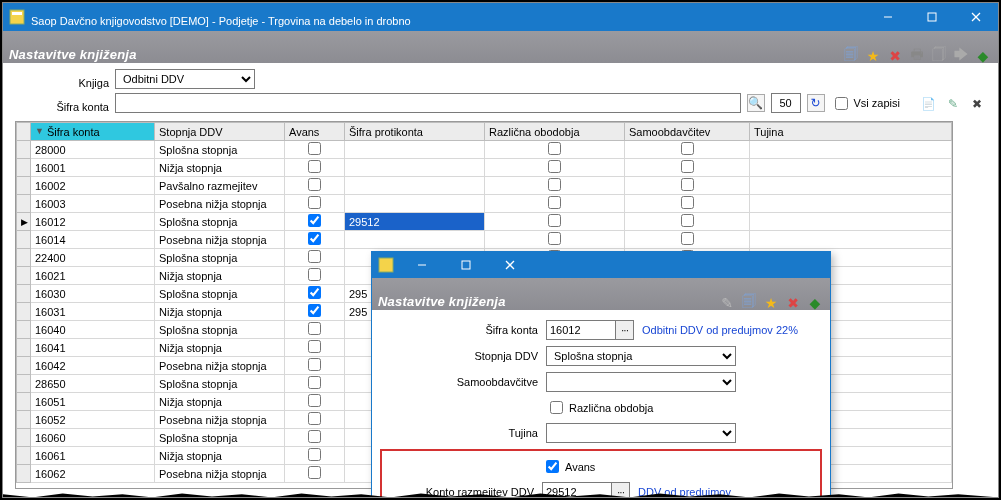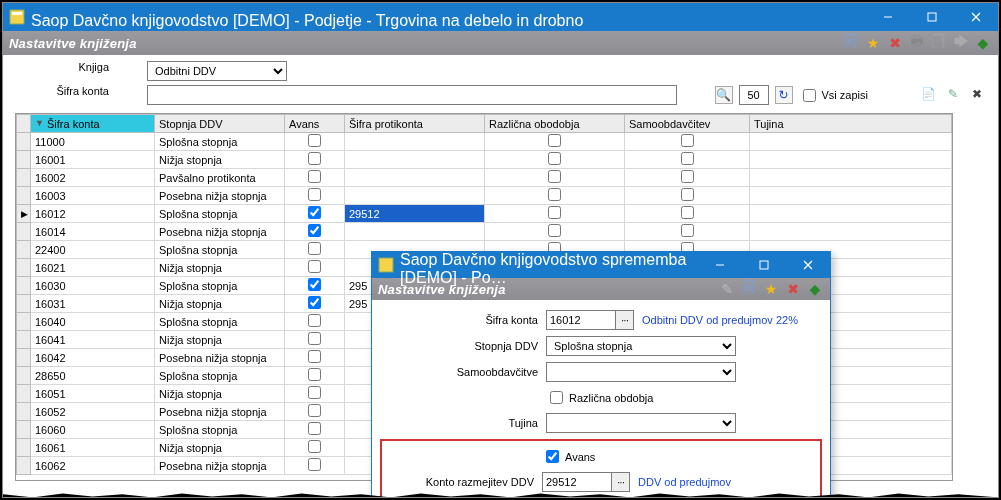--- a/index.html
+++ b/index.html
@@ -2,33 +2,33 @@
 <html><head>
 <meta charset="utf-8">
 <style>
 * { box-sizing: border-box; font-family: "Segoe UI", Tahoma, sans-serif; font-size: 11px; }
 body { margin: 0; background: #000; padding: 2px; }
 .outer-shell { background: #fff; width: 997px; height: 496px; position: relative; overflow: hidden; border: 1px solid #888; }
 
 
 .titlebar { background: #1979ca; color: #fff; height: 28px; display: flex; align-items: center; padding: 0 0 0 6px; }
 .titlebar .ticon { width: 16px; height: 16px; margin-right: 6px; display: inline-block; }
-.titlebar .ttitle { flex: 1; font-size: 16px; margin-top: 7px; }
+.titlebar .ttitle { flex: 1; font-size: 11px; margin-top: 7px; }
 .titlebar .winbtns { display: flex; align-items: stretch; height: 100%; }
 .titlebar .winbtn { width: 44px; display: flex; align-items: center; justify-content: center; color: #fff; }
 
 
-.subhdr { background: linear-gradient(#9a9a9f, #8c8c92); color: #fff; height: 24px; display: flex; align-items: center; padding: 8px 6px; }
+.subhdr { background: linear-gradient(#9a9a9f, #8c8c92); color: #fff; height: 24px; display: flex; padding: 16px 6px; }
 .subhdr .title { flex: 1; font-size: 13px; font-style: italic; font-weight: 600; letter-spacing: .2px; }
 .toolicons { display: flex; gap: 4px; }
 .toolicons .ti { width: 18px; height: 18px; display: flex; align-items: center; justify-content: center; font-size: 14px; }
 
 
 .filters { padding: 6px 12px 2px 12px; }
-.frow { display: flex; align-items: flex-start; margin-bottom: 4px; gap: 32px; }
+.frow { display: flex; align-items: flex-end; margin-bottom: 4px; }
 .flabel { width: 100px; text-align: right; padding-right: 6px; }
 select.combo, input.txt { border: 1px solid #7a7a7a; height: 20px; padding: 1px 3px; background: #fff; }
 select.combo { width: 140px; }
 input.longtxt { flex: 1; }
 .rtools { display: flex; align-items: center; gap: 6px; margin-left: 6px; }
 .smalltxt { width: 30px; text-align: center; }
 .iconbtn { width: 18px; height: 18px; display: inline-flex; align-items: center; justify-content: center; border: 1px solid #aaa; background: #f5f5f5; font-size: 12px; }
 .chklbl { display: flex; align-items: center; gap: 3px; }
 
 
@@ -155,42 +155,42 @@
           <th>Avans</th>
           <th>Šifra protikonta</th>
           <th>Različna obodobja</th>
           <th>Samoobdavčitev</th>
           <th>Tujina</th>
         </tr>
       </thead>
       <tbody id="gridbody">
           <tr>
             <td class="rowhdr"></td>
-            <td>11000</td>
+            <td>28000</td>
             <td>Splošna stopnja</td>
             <td class="chkcell"><input type="checkbox" class="gridchk" style=""></td>
             <td></td>
             <td class="chkcell"><input type="checkbox" class="gridchk" style=""></td>
             <td class="chkcell"><input type="checkbox" class="gridchk" style=""></td>
             <td></td>
           </tr>
           <tr>
             <td class="rowhdr"></td>
             <td>16001</td>
             <td>Nižja stopnja</td>
             <td class="chkcell"><input type="checkbox" class="gridchk" style=""></td>
             <td></td>
             <td class="chkcell"><input type="checkbox" class="gridchk" style=""></td>
             <td class="chkcell"><input type="checkbox" class="gridchk" style=""></td>
             <td></td>
           </tr>
           <tr>
             <td class="rowhdr"></td>
             <td>16002</td>
-            <td>Pavšalno protikonta</td>
+            <td>Pavšalno razmejitev</td>
             <td class="chkcell"><input type="checkbox" class="gridchk" style=""></td>
             <td></td>
             <td class="chkcell"><input type="checkbox" class="gridchk" style=""></td>
             <td class="chkcell"><input type="checkbox" class="gridchk" style=""></td>
             <td></td>
           </tr>
           <tr>
             <td class="rowhdr"></td>
             <td>16003</td>
             <td>Posebna nižja stopnja</td>
@@ -354,21 +354,20 @@
     </table>
   </div>
 
   <div class="dialog">
     <div class="titlebar">
       <span class="ticon">
         <svg width="16" height="16">
             <rect x="1" y="1" width="14" height="14" fill="#f4d34a" stroke="#8a6"></rect>
           </svg>
       </span>
-      <span class="ttitle">Saop Davčno knjigovodstvo sprememba [DEMO] - Po…</span>
       <div class="winbtns">
         <div class="winbtn">
             <svg width="10" height="10">
               <line x1="1" y1="5" x2="9" y2="5" stroke="#fff"></line>
             </svg>
           </div>
         <div class="winbtn">
             <svg width="10" height="10">
               <rect x="1" y="1" width="8" height="8" fill="none" stroke="#fff"></rect>
             </svg>

